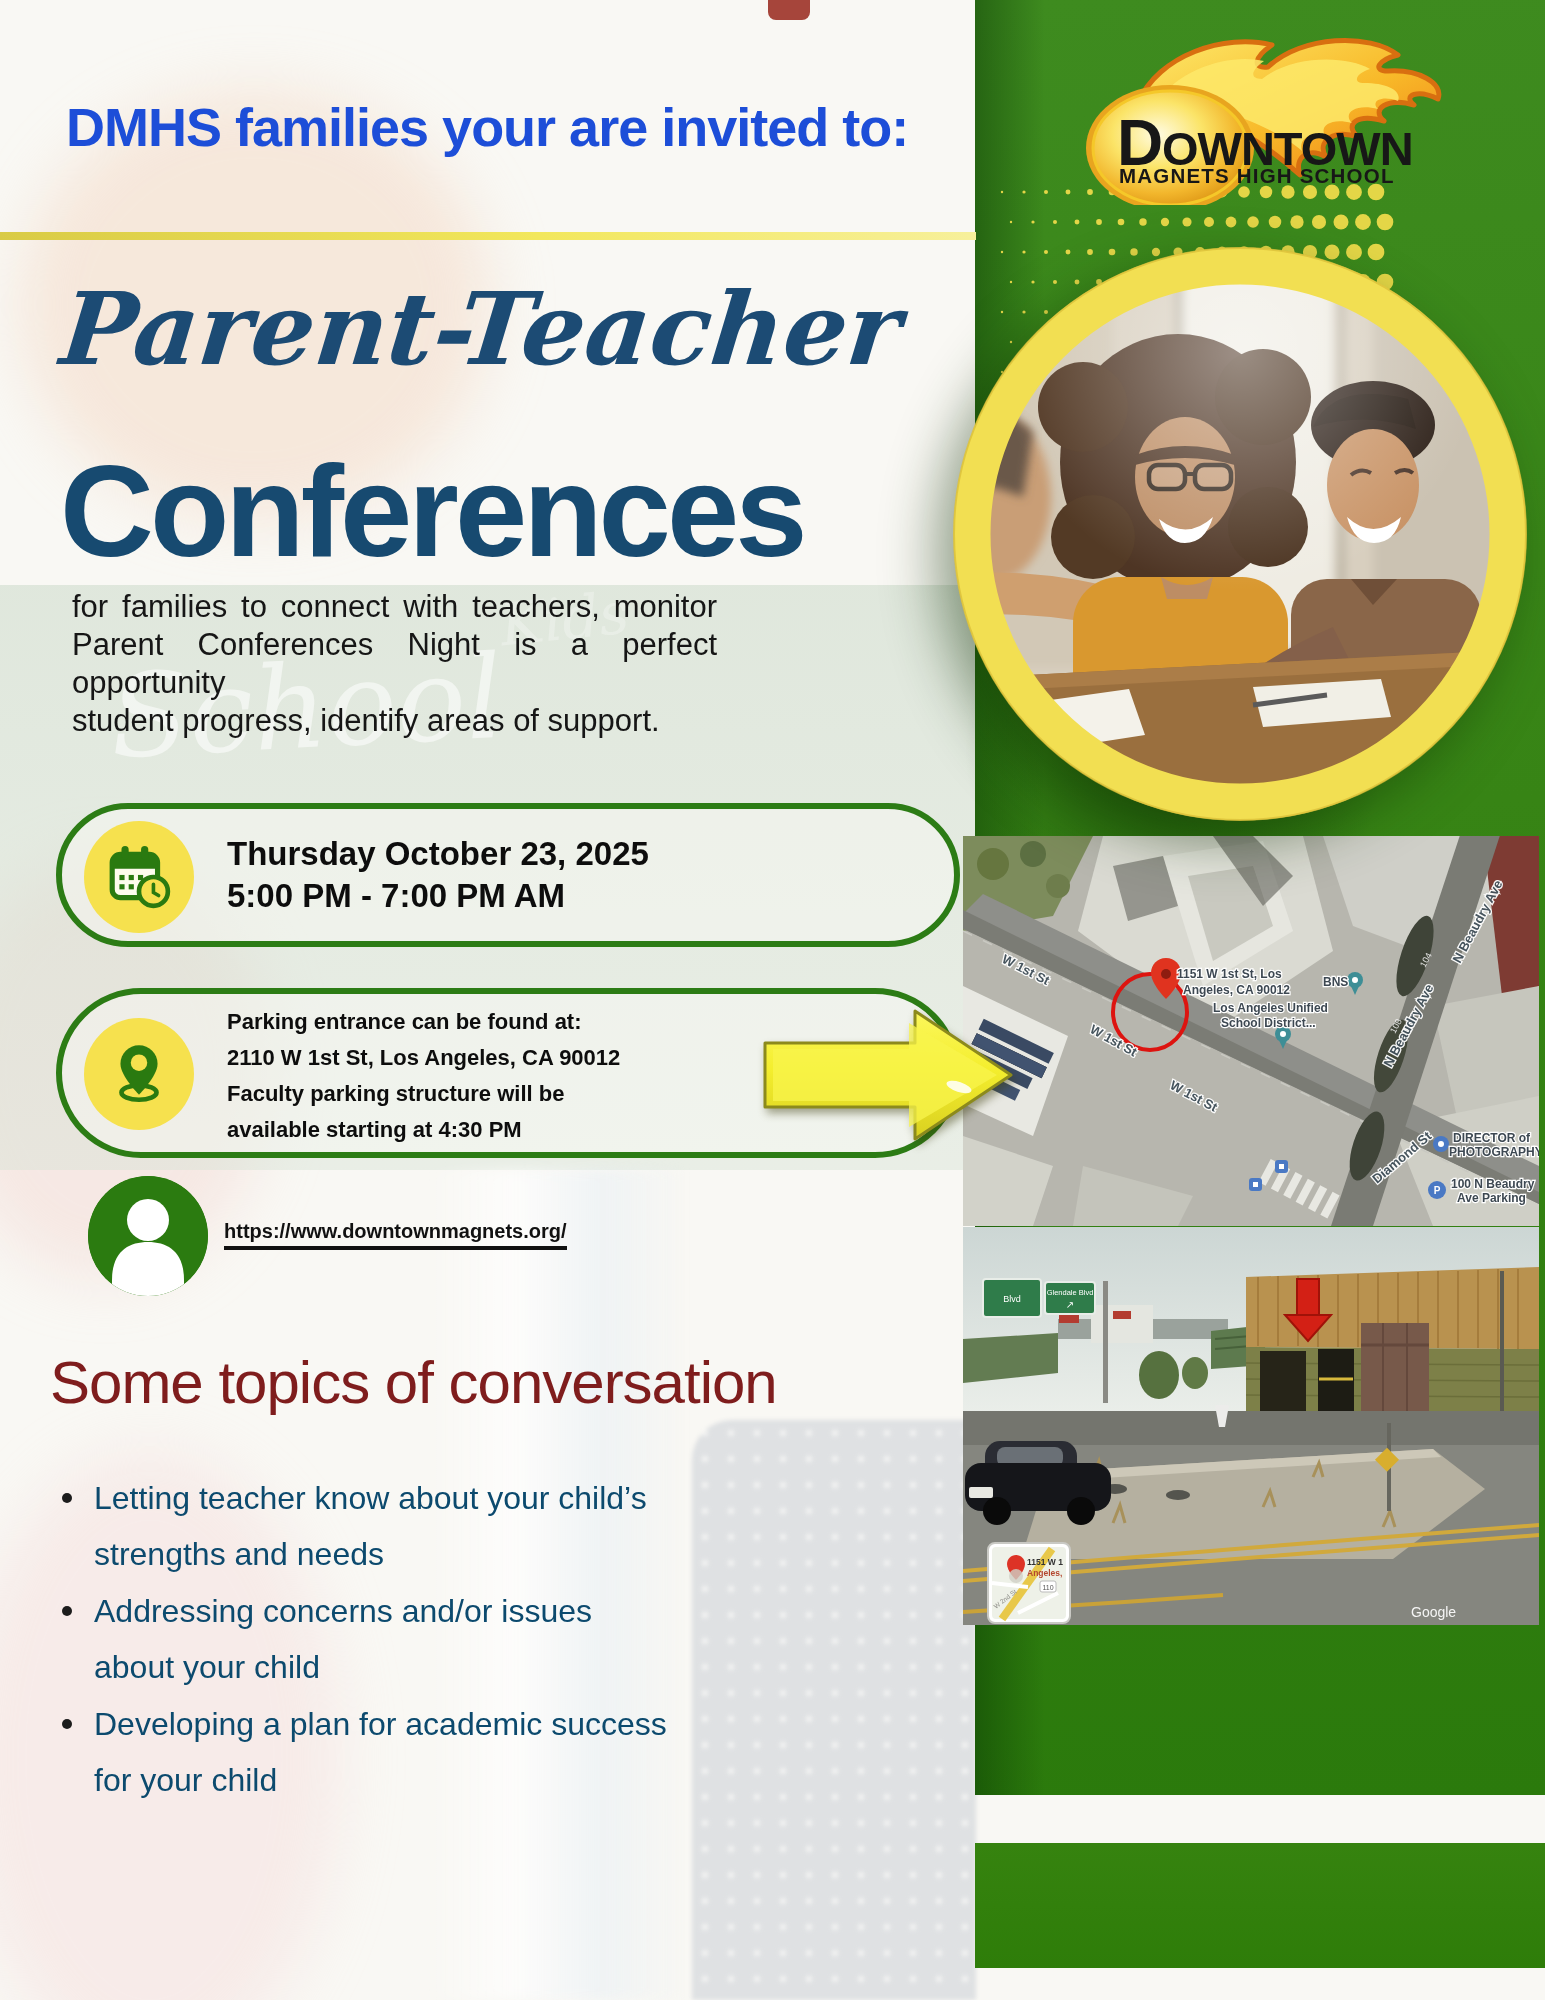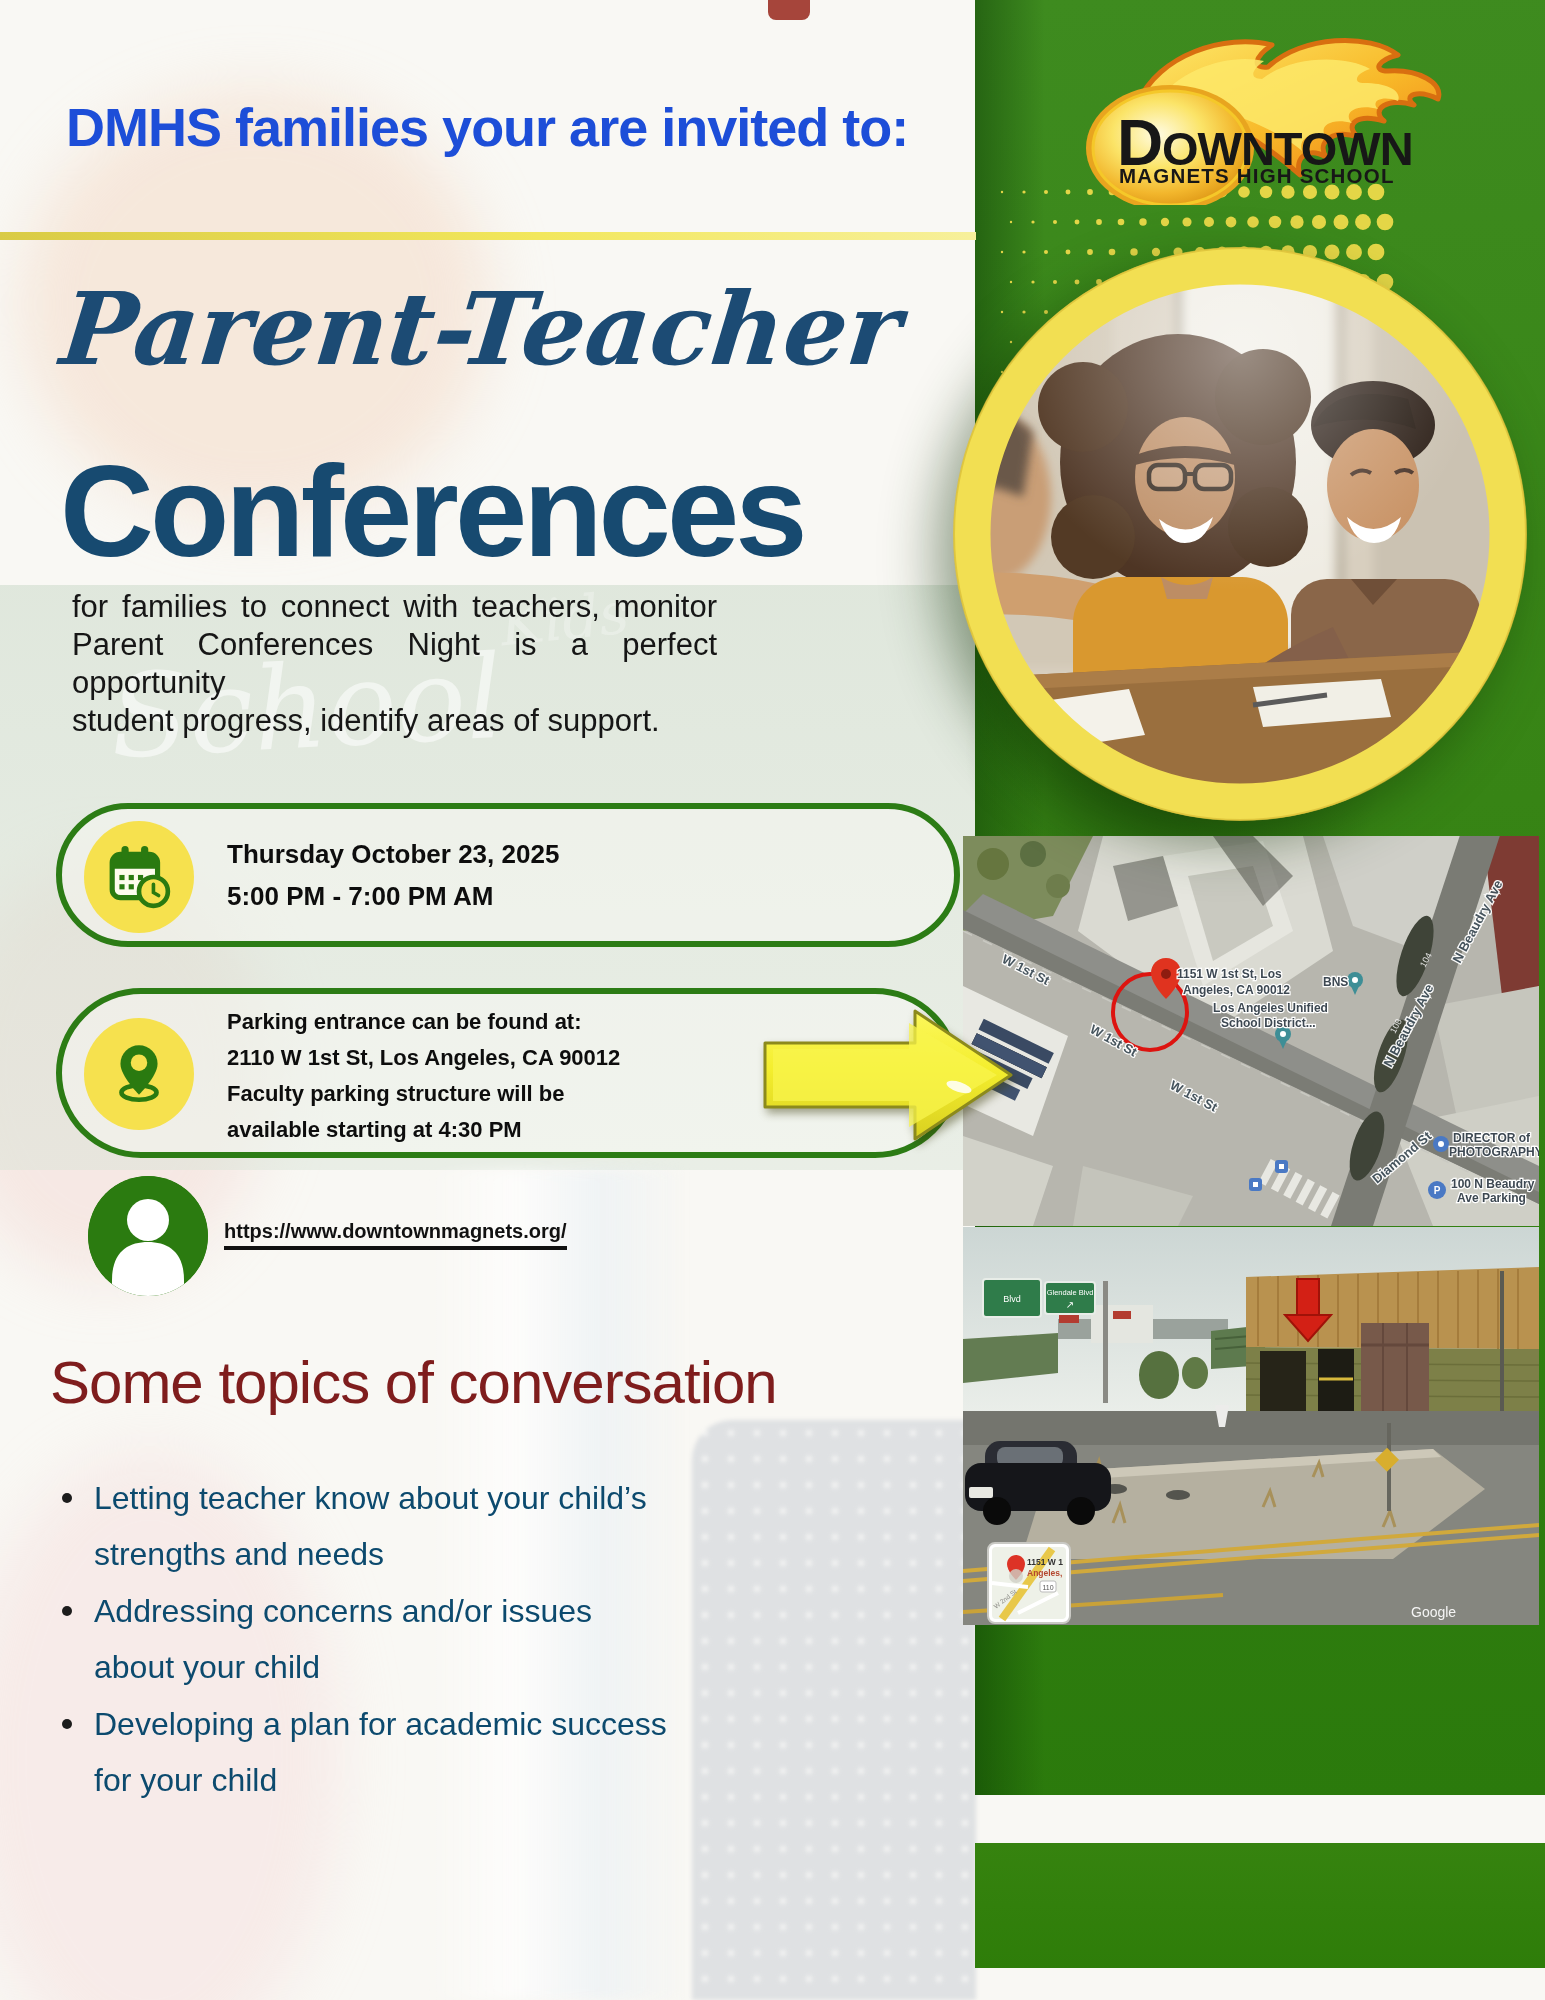--- a/index.html
+++ b/index.html
@@ -44,21 +44,21 @@
   .intro .ll{text-align:left;}
 
   
   .info-box{position:absolute;left:56px;width:904px;border:6px solid #2c7c15;
             background:rgba(250,251,247,.45);box-sizing:border-box;}
   .box-date{top:803px;height:144px;border-radius:72px;}
   .box-park{top:988px;height:170px;border-radius:85px;}
   .icon-disc{position:absolute;width:110px;height:112px;border-radius:50%;
              background:#f6e14e;display:flex;align-items:center;justify-content:center;}
   .box-text{position:absolute;left:165px;color:#0d0d0d;font-weight:bold;}
-  .box-date .box-text{top:24px;font-size:26px;line-height:42px;}
+  .box-date .box-text{top:24px;font-size:33px;line-height:42px;}
   .box-park .box-text{top:10px;font-size:22px;line-height:36px;}
 
   
   .person-disc{position:absolute;left:88px;top:1176px;width:120px;height:120px;border-radius:50%;
                background:#2b7b10;overflow:hidden;}
   .site-link{position:absolute;left:224px;top:1220px;font-size:20px;font-weight:bold;color:#111;
              text-decoration:none;border-bottom:4px solid #111;padding-bottom:3px;}
 
   
   .topics-h{position:absolute;left:50px;top:1348px;font-size:60px;font-weight:normal;

